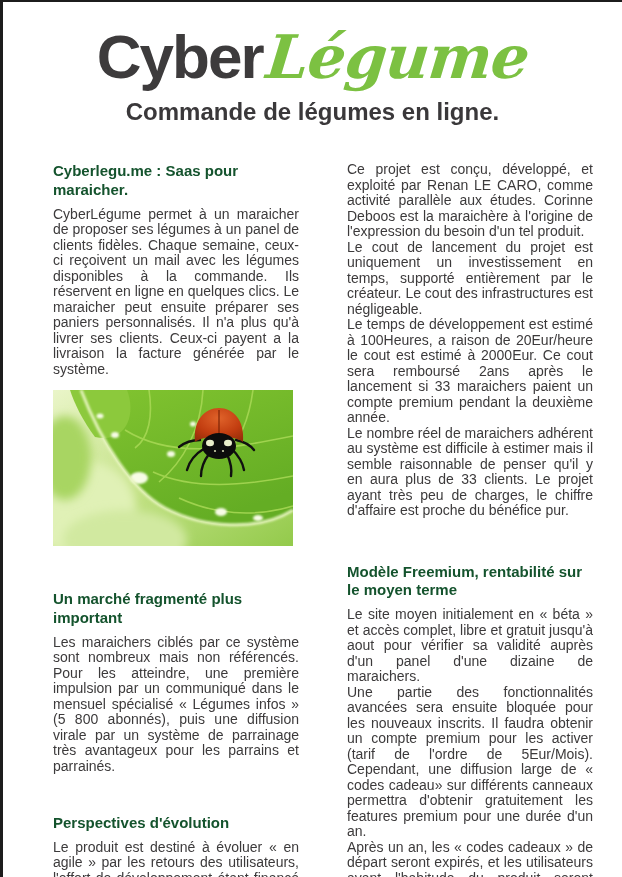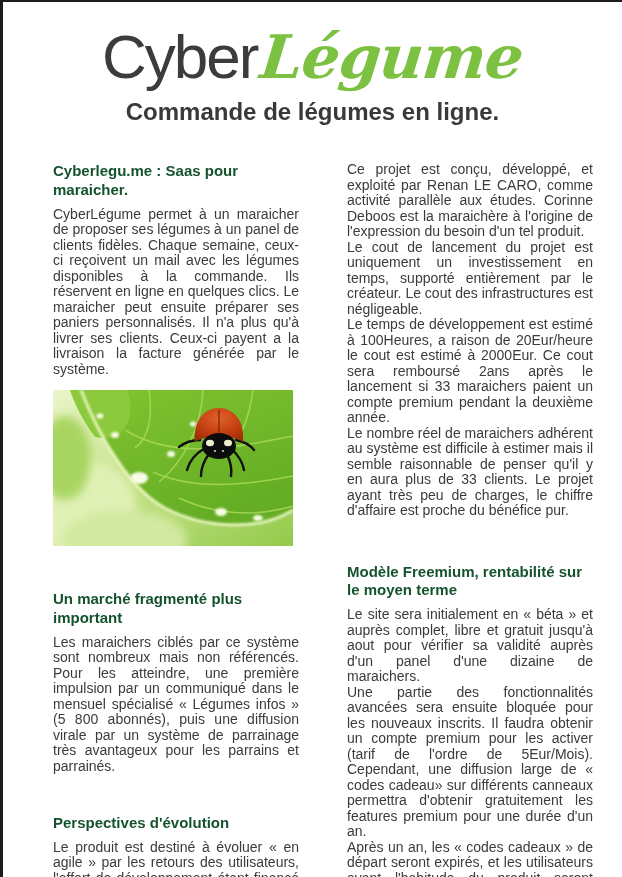--- a/index.html
+++ b/index.html
@@ -11,21 +11,21 @@
     border-top:2px solid #1c1c1c;
     border-left:3px solid #1c1c1c;
     overflow:hidden;
     font-family:"Liberation Sans", sans-serif;
     color:#3b393b;
   }
   
   .header { text-align:center; padding-top:24px; }
   .logo { white-space:nowrap; line-height:1; }
   .logo-cyber {
-    font-size:62px; font-weight:normal; letter-spacing:-2px;
+    font-size:62px; font-weight:bold; letter-spacing:-2px;
     color:#3d3b3c;
   }
   .logo-legume {
     display:inline-block;
     font-size:60px; font-weight:bold; font-style:italic;
     letter-spacing:-1px;
     color:#7cc142;
     transform:skewX(-6deg);
     font-family:"DejaVu Serif", serif;
     margin-left:4px;
@@ -179,21 +179,21 @@
 
       <div class="section">
         <p>Ce projet est conçu, développé, et exploité par Renan LE CARO, comme activité parallèle aux études. Corinne Deboos est la maraichère à l'origine de l'expression du besoin d'un tel produit.</p>
         <p>Le cout de lancement du projet est uniquement un investissement en temps, supporté entièrement par le créateur. Le cout des infrastructures est négligeable.</p>
         <p>Le temps de développement est estimé à 100Heures, a raison de 20Eur/heure le cout est estimé à 2000Eur. Ce cout sera remboursé 2ans après le lancement si 33 maraichers paient un compte premium pendant la deuxième année.</p>
         <p>Le nombre réel de maraichers adhérent au système est difficile à estimer mais il semble raisonnable de penser qu'il y en aura plus de 33 clients. Le projet ayant très peu de charges, le chiffre d'affaire est proche du bénéfice pur.</p>
       </div>
 
       <div class="section" style="margin-top:44px;">
         <h2 class="section-heading">Modèle Freemium, rentabilité sur le moyen terme</h2>
-        <p>Le site sera initialement en « béta » et auprès complet, libre et gratuit jusqu'à aout pour vérifier sa validité auprès d'un panel d'une dizaine de maraichers.</p>
+        <p>Le site moyen initialement en « béta » et accès complet, libre et gratuit jusqu'à aout pour vérifier sa validité auprès d'un panel d'une dizaine de maraichers.</p>
         <p>Une partie des fonctionnalités avancées sera ensuite bloquée pour les nouveaux inscrits. Il faudra obtenir un compte premium pour les activer (tarif de l'ordre de 5Eur/Mois). Cependant, une diffusion large de « codes cadeau» sur différents canneaux permettra d'obtenir gratuitement les features premium pour une durée d'un an.</p>
         <p>Après un an, les « codes cadeaux » de départ seront expirés, et les utilisateurs ayant l'habitude du produit seront intéressés par le compte premium.</p>
       </div>
 
     </div>
 
   </div>
 </div>
 
 </body></html>

